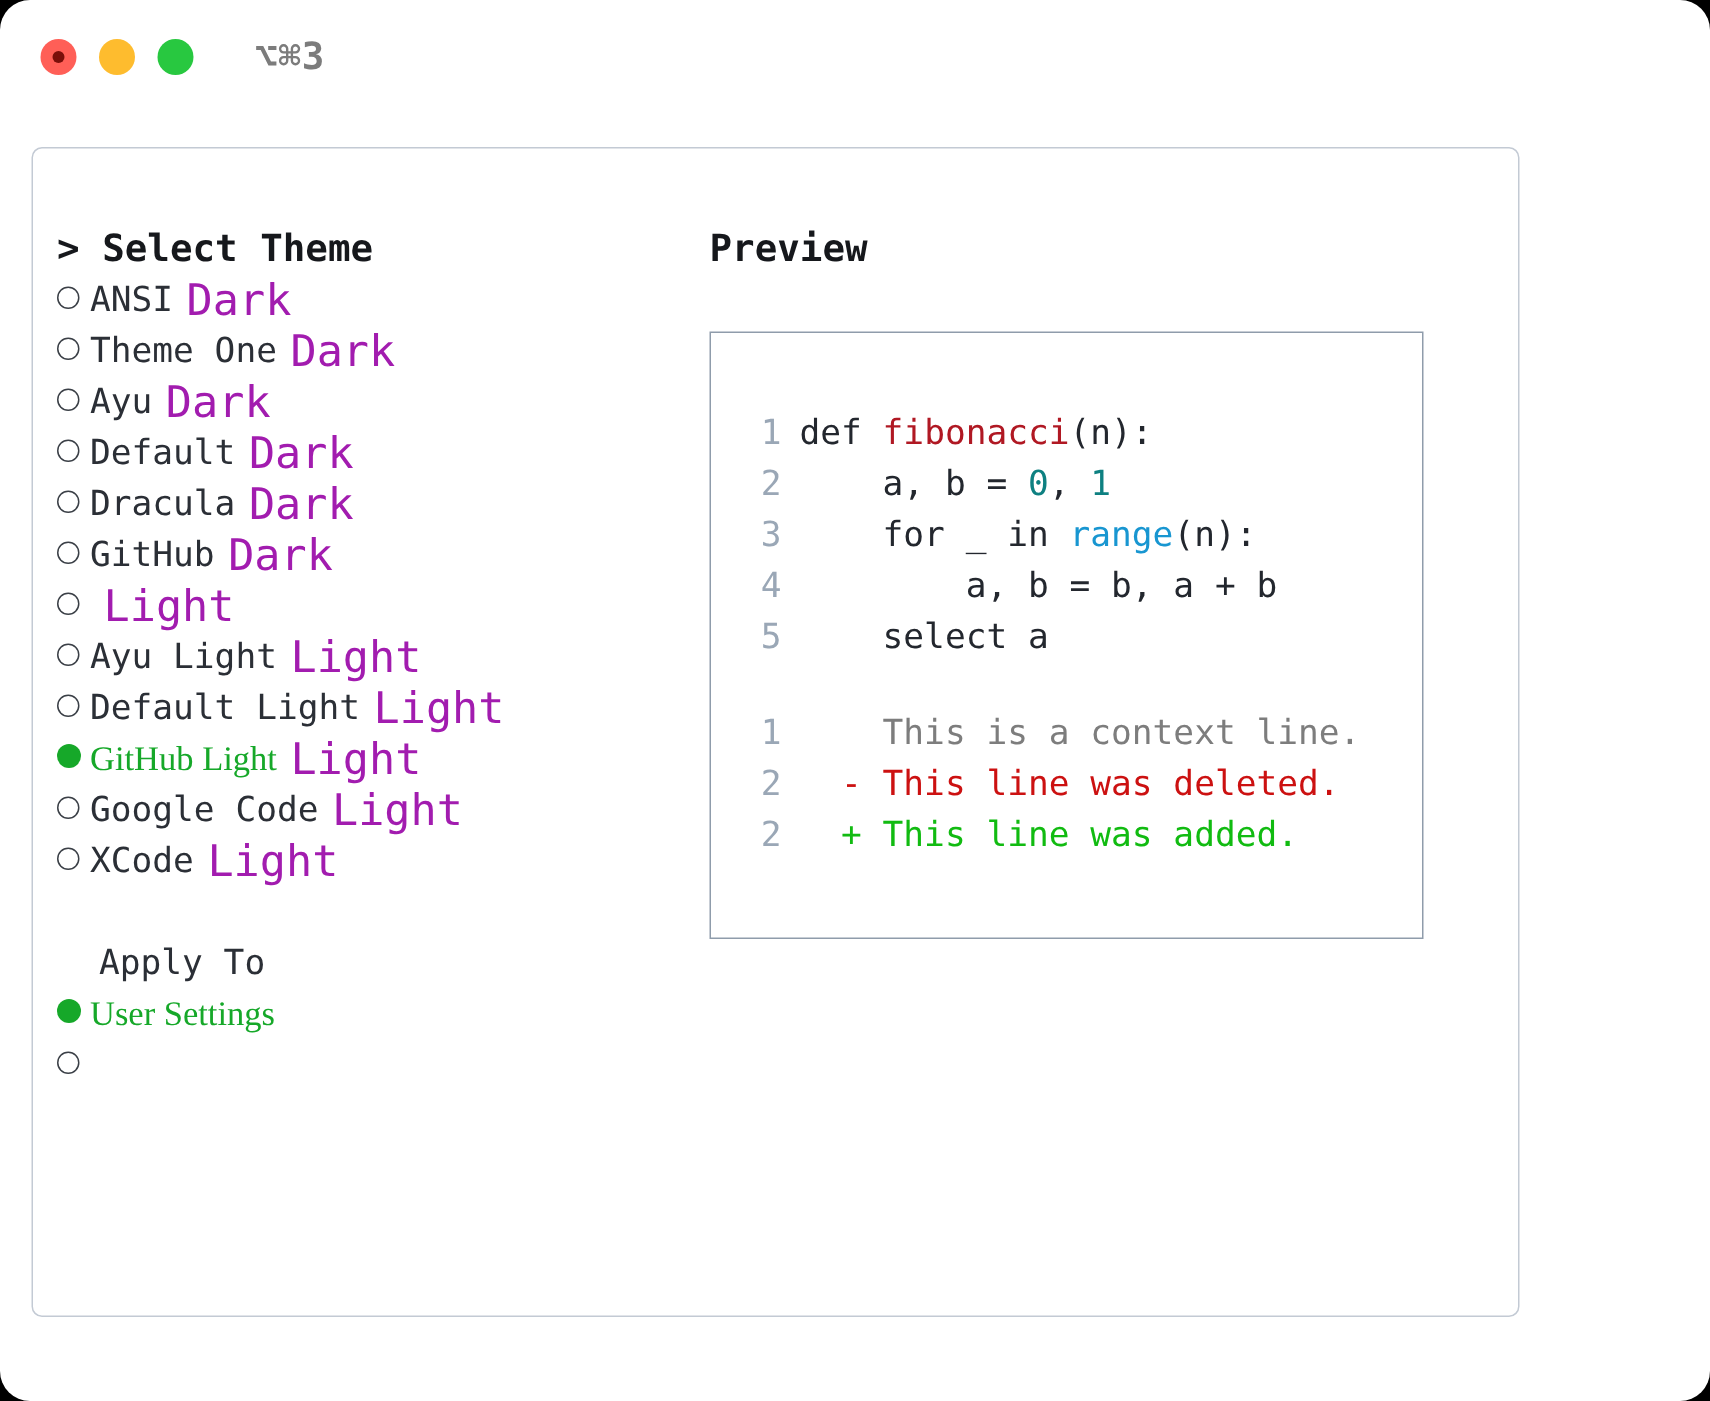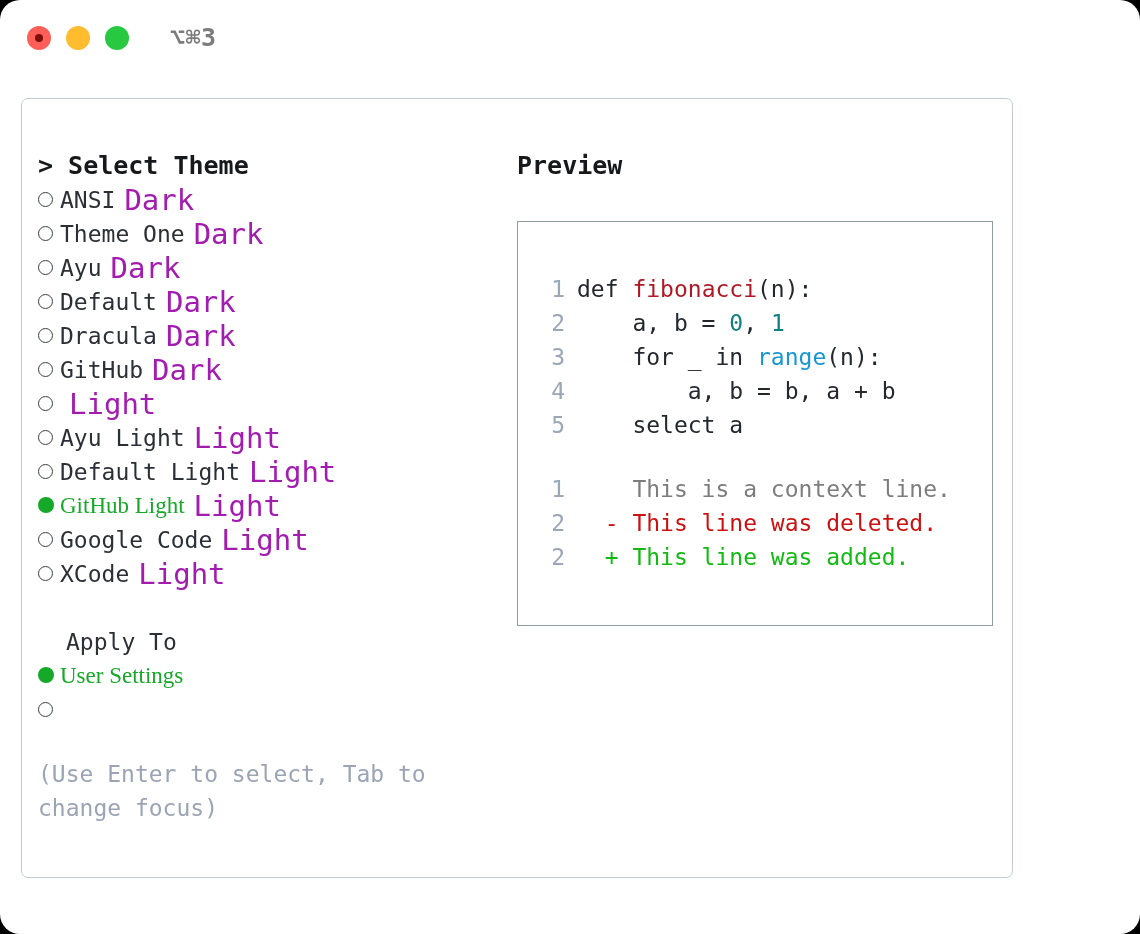--- a/index.html
+++ b/index.html
@@ -159,21 +159,21 @@
     margin-top: 30px;
     font-size: 23px;
     line-height: 34px;
     color: #9aa4b4;
     width: 405px;
   }
 
   
   .right-col {
     position: absolute;
-    left: 495px; top: 50px;
+    left: 451px; top: 50px;
     width: 500px;
   }
   .preview-title {
     font-size: 25px;
     font-weight: bold;
     color: #16181c;
     line-height: 34px;
     white-space: pre;
   }
   .preview-box {
@@ -260,21 +260,20 @@
 
       <div class="spacer-row"></div>
 
       <div class="apply-header">Apply To</div>
 
       <div class="opt-list" id="apply-list">
           <div class="opt-row selected"><span class="marker"><span class="marker-dot"></span></span><span class="opt-label">User Settings</span></div>
           <div class="opt-row"><span class="marker"><span class="marker-circle"></span></span></div>
         </div>
 
-      <div class="hint">(Use Enter to select, Tab to change focus)</div>
     </div>
 
     <div class="right-col">
       <div class="preview-title">Preview</div>
 
       <div class="preview-box">
         <div class="code-area" id="code-area">
             <div class="code-line"><span class="ln">1</span><span class="code-text"><span class="tok-plain">def </span><span class="tok-fn">fibonacci</span><span class="tok-plain">(n):</span></span></div>
             <div class="code-line"><span class="ln">2</span><span class="code-text"><span class="tok-plain">    a, b = </span><span class="tok-num">0</span><span class="tok-plain">, </span><span class="tok-num">1</span></span></div>
             <div class="code-line"><span class="ln">3</span><span class="code-text"><span class="tok-plain">    for _ in </span><span class="tok-call">range</span><span class="tok-plain">(n):</span></span></div>

